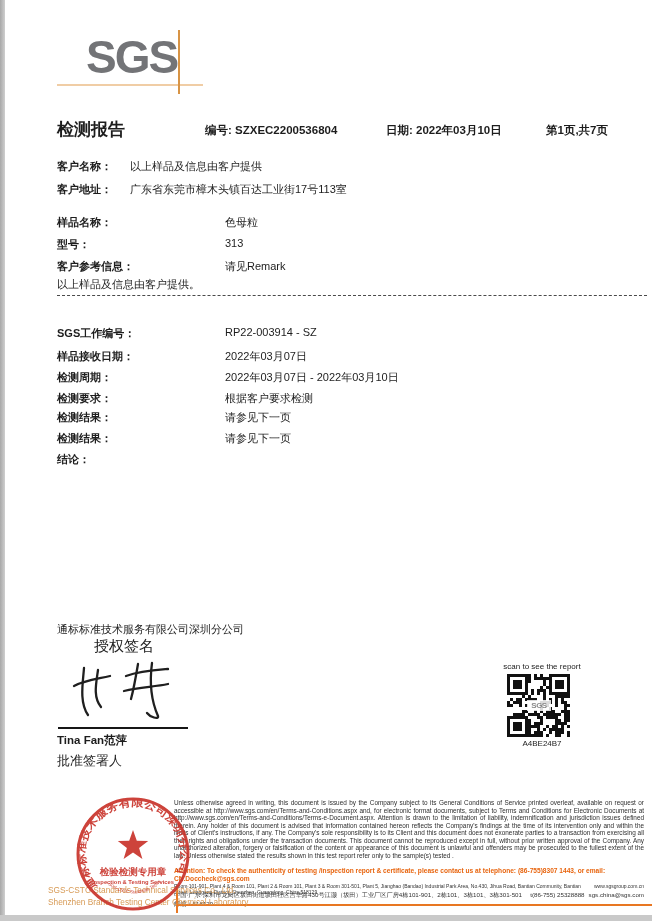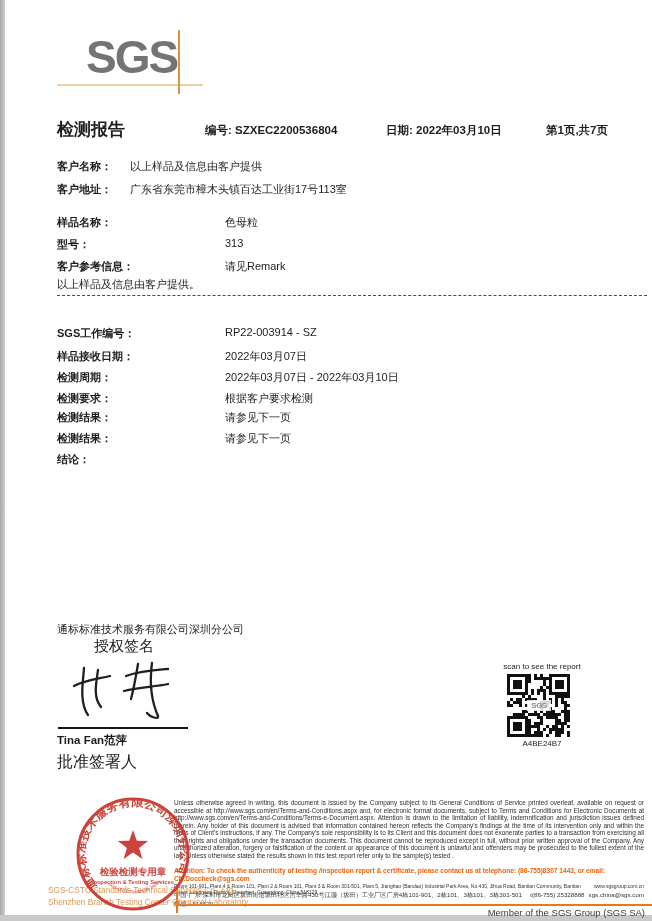--- a/index.html
+++ b/index.html
@@ -27,21 +27,21 @@
   .note{left:57px;font-size:11px;}
   .dash{left:57px;top:295px;width:590px;border-top:1.5px dashed #4a4a4a;height:0;}
 
   .conclusion{left:225px;top:452px;width:418px;font-size:11px;line-height:15.5px;white-space:normal;}
 
   
   .sig-company{left:57px;top:622px;font-size:11px;}
   .sig-auth{left:57px;top:637px;font-size:15px;margin-left:37px;}
   .sig-line{left:58px;top:727px;width:130px;height:2px;background:#161616;}
   .sig-name{left:57px;top:733px;font-size:11.5px;font-weight:bold;}
-  .sig-role{left:57px;top:752px;font-size:16px;}
+  .sig-role{left:57px;top:752px;font-size:13px;}
 
   
   .qr-caption{left:495px;top:662px;width:94px;font-size:8px;text-align:center;color:#222;}
   .qr-box{left:506px;top:673px;width:66px;height:66px;background:#fff;}
   .qr-grid{position:absolute;left:1px;top:1px;width:63px;height:63px;}
   .qr-cell{position:absolute;width:3px;height:3px;background:#111;}
   .qr-center{position:absolute;left:21px;top:27px;width:24px;height:11px;background:rgba(255,255,255,.85);
     font-size:8px;font-weight:bold;color:#8a8a8a;text-align:center;line-height:11px;letter-spacing:-.5px;}
   .qr-code-text{left:495px;top:739px;width:94px;font-size:8px;text-align:center;color:#222;}
 
@@ -405,15 +405,14 @@
     <span class="addr-right">www.sgsgroup.com.cn</span>
   </div>
   <div class="abs addr-row addr-cn">
     <span>中国·广东·深圳市龙岗区坂田街道坂田社区吉华路430号江灏（坂田）工业厂区厂房4栋101-901、2栋101、3栋101、3栋301-501 邮编：518129</span>
     <span class="addr-right">t(86-755) 25328888</span>
     <span class="addr-right">sgs.china@sgs.com</span>
   </div>
 
   <div class="abs crop-v"></div>
   <div class="abs crop-h"></div>
-  <div class="abs member">Member of the SGS Group (SGS SA)</div>
 
 </div>
 
 </body></html>

